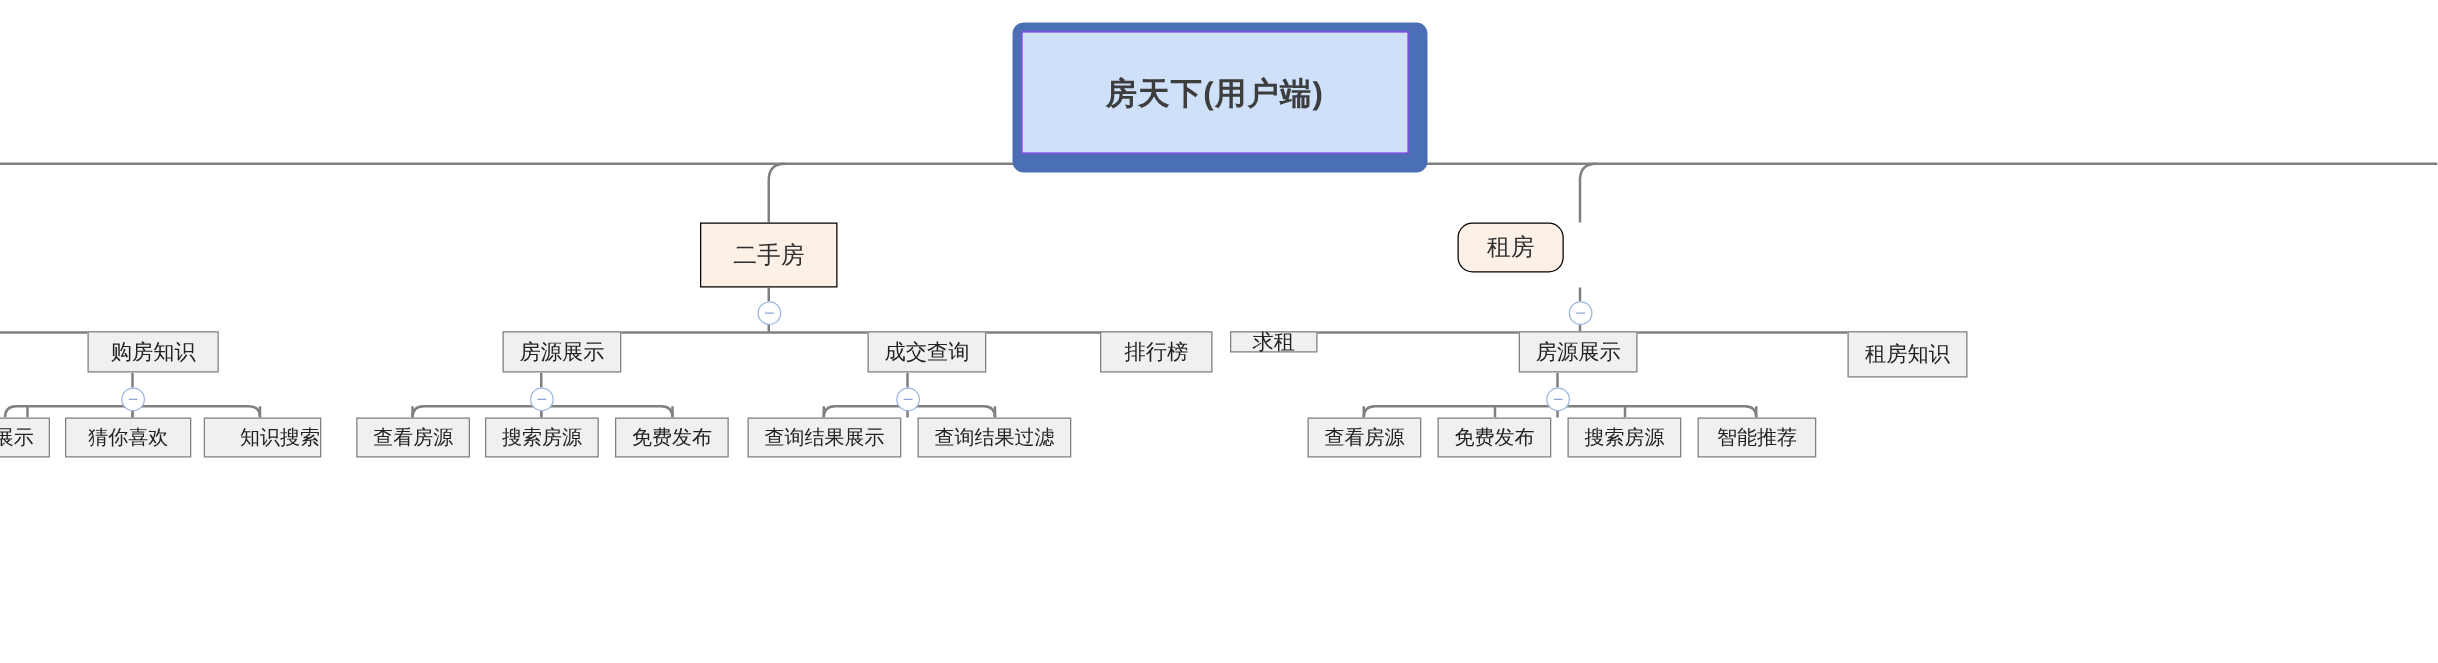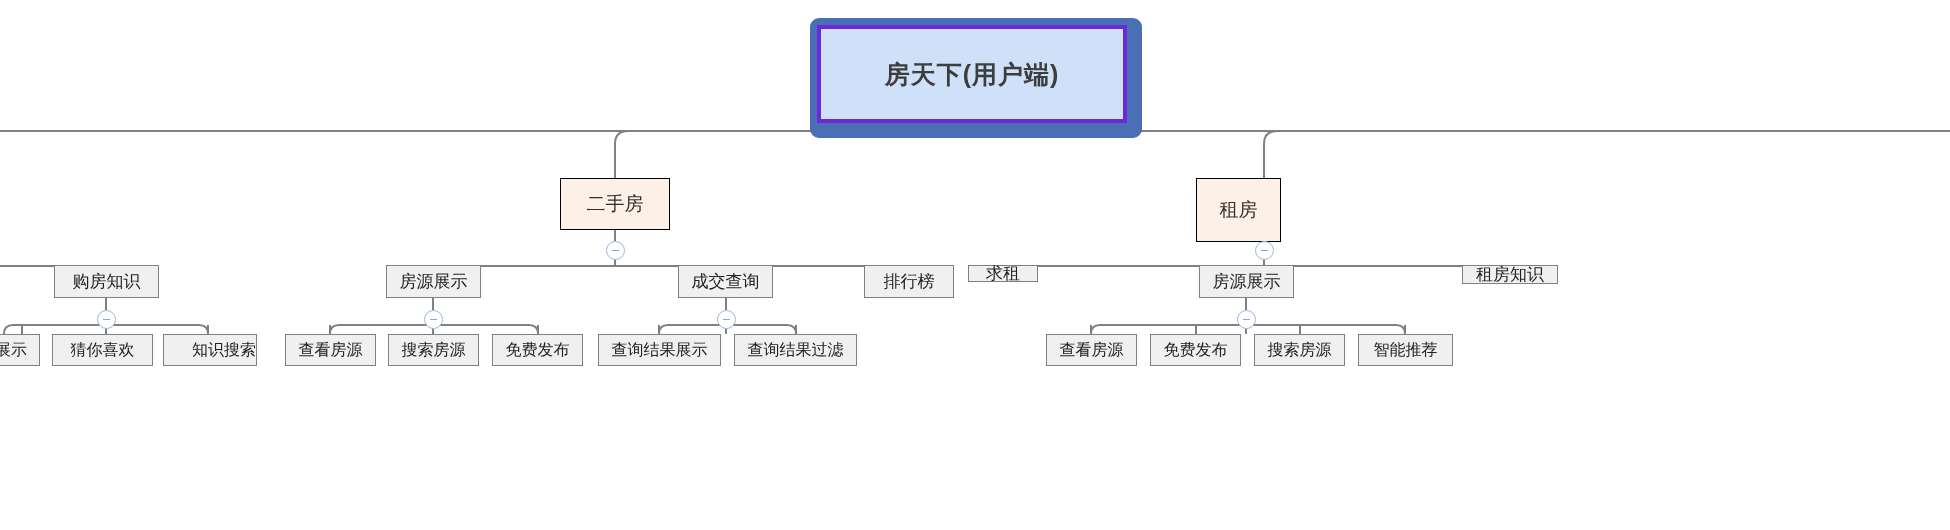--- a/index.html
+++ b/index.html
@@ -18,21 +18,21 @@
     position:absolute;
     box-sizing:border-box;
     display:flex;align-items:center;justify-content:center;
     white-space:nowrap;
     color:#2b2b2b;
   }
 
   
   .node.root{
     background:#cfe0f9;
-    border:4px solid #6d28d9;
+    border:1px solid #6d28d9;
     font-size:25px;
     font-weight:bold;
     letter-spacing:1px;
     color:#3d3d3d;
     z-index:6;
   }
   .root-sel{
     position:absolute;
     border:4px solid #4a6fb5;
     border-radius:9px;
@@ -49,20 +49,21 @@
     z-index:4;
   }
 
   
   .node.item{
     background:#f0f0f0;
     border:1px solid #808080;
     font-size:17px;
     color:#222;
     z-index:4;
+    margin-left:16px;
   }
   .node.leaf{
     background:#f0f0f0;
     border:1px solid #808080;
     font-size:16px;
     color:#222;
     z-index:4;
   }
 
   
@@ -144,29 +145,29 @@
       <path d="M1196,325 L1196,334"></path>
       <path d="M1300,325 L1300,334"></path>
       <path d="M1405,325 L1405,334"></path>
     </g>
   </svg>
 
   <div class="root-sel" style="left:810px;top:18px;width:324px;height:112px;"></div>
   <div class="node root" style="left:817px;top:25px;width:310px;height:98px;">房天下(用户端)</div>
 
   <div class="node cat" style="left:560px;top:178px;width:110px;height:52px;">二手房</div>
-  <div class="node cat" style="left:1196px;top:178px;width:85px;height:64px;">租房</div>
+  <div class="node cat" style="left:1166px;top:178px;width:85px;height:40px;border-radius:12px;">租房</div>
 
   <div class="node item" style="left:54px;top:265px;width:105px;height:33px;">购房知识</div>
   <div class="node item" style="left:386px;top:265px;width:95px;height:33px;">房源展示</div>
   <div class="node item" style="left:678px;top:265px;width:95px;height:33px;">成交查询</div>
   <div class="node item" style="left:864px;top:265px;width:90px;height:33px;">排行榜</div>
   <div class="node item" style="left:968px;top:265px;width:70px;height:17px;">求租</div>
   <div class="node item" style="left:1199px;top:265px;width:95px;height:33px;">房源展示</div>
-  <div class="node item" style="left:1462px;top:265px;width:96px;height:19px;">租房知识</div>
+  <div class="node item" style="left:1462px;top:265px;width:96px;height:37px;">租房知识</div>
 
   <div class="node leaf" style="left:-18px;top:334px;width:58px;height:32px;">展示</div>
   <div class="node leaf" style="left:52px;top:334px;width:101px;height:32px;">猜你喜欢</div>
   <div class="node leaf" style="left:163px;top:334px;width:94px;height:32px;padding-left:28px;">知识搜索</div>
 
   <div class="node leaf" style="left:285px;top:334px;width:91px;height:32px;">查看房源</div>
   <div class="node leaf" style="left:388px;top:334px;width:91px;height:32px;">搜索房源</div>
   <div class="node leaf" style="left:492px;top:334px;width:91px;height:32px;">免费发布</div>
 
   <div class="node leaf" style="left:598px;top:334px;width:123px;height:32px;">查询结果展示</div>

